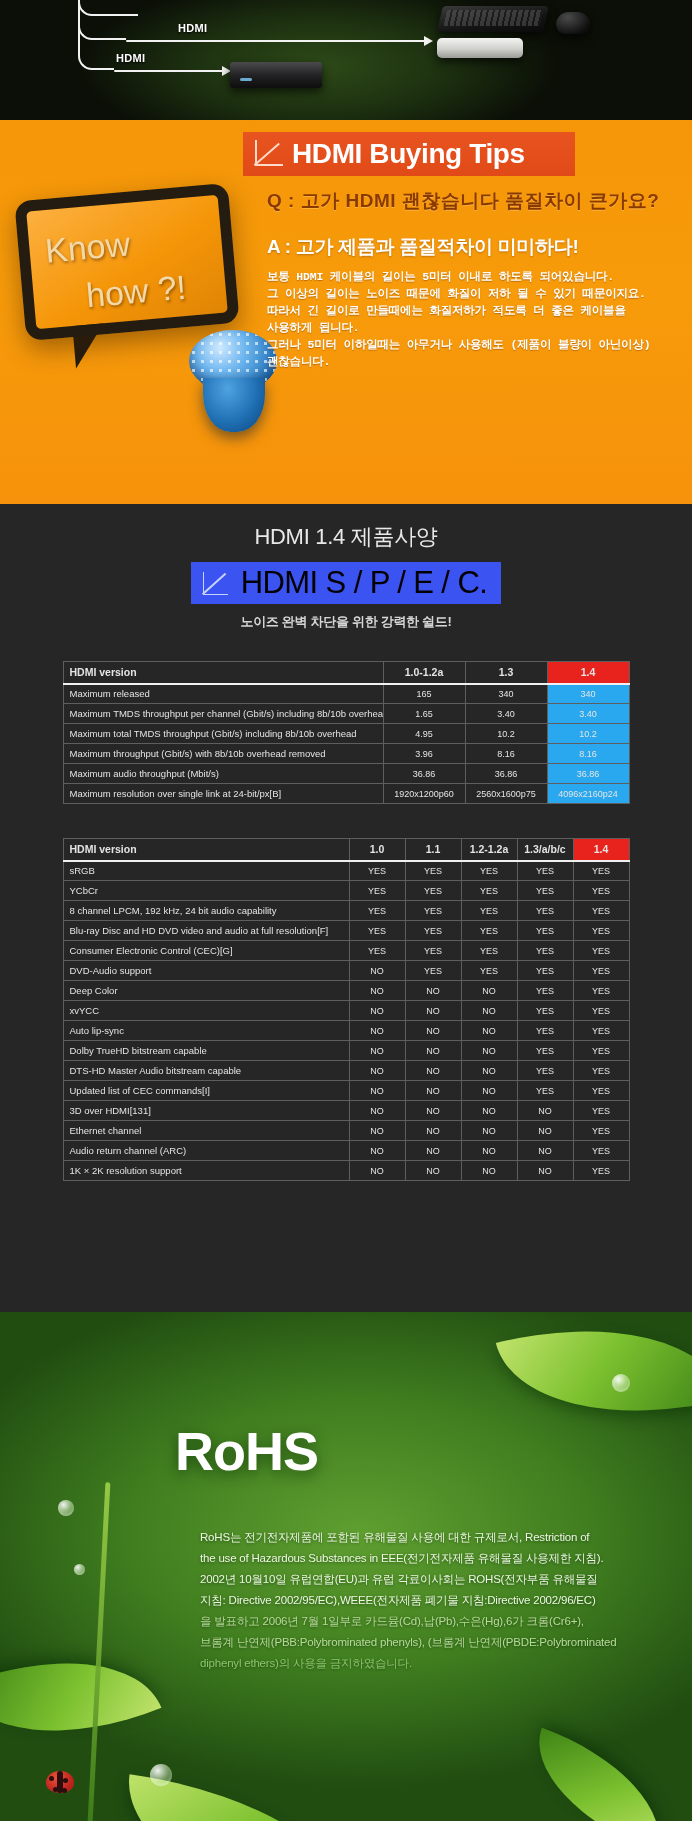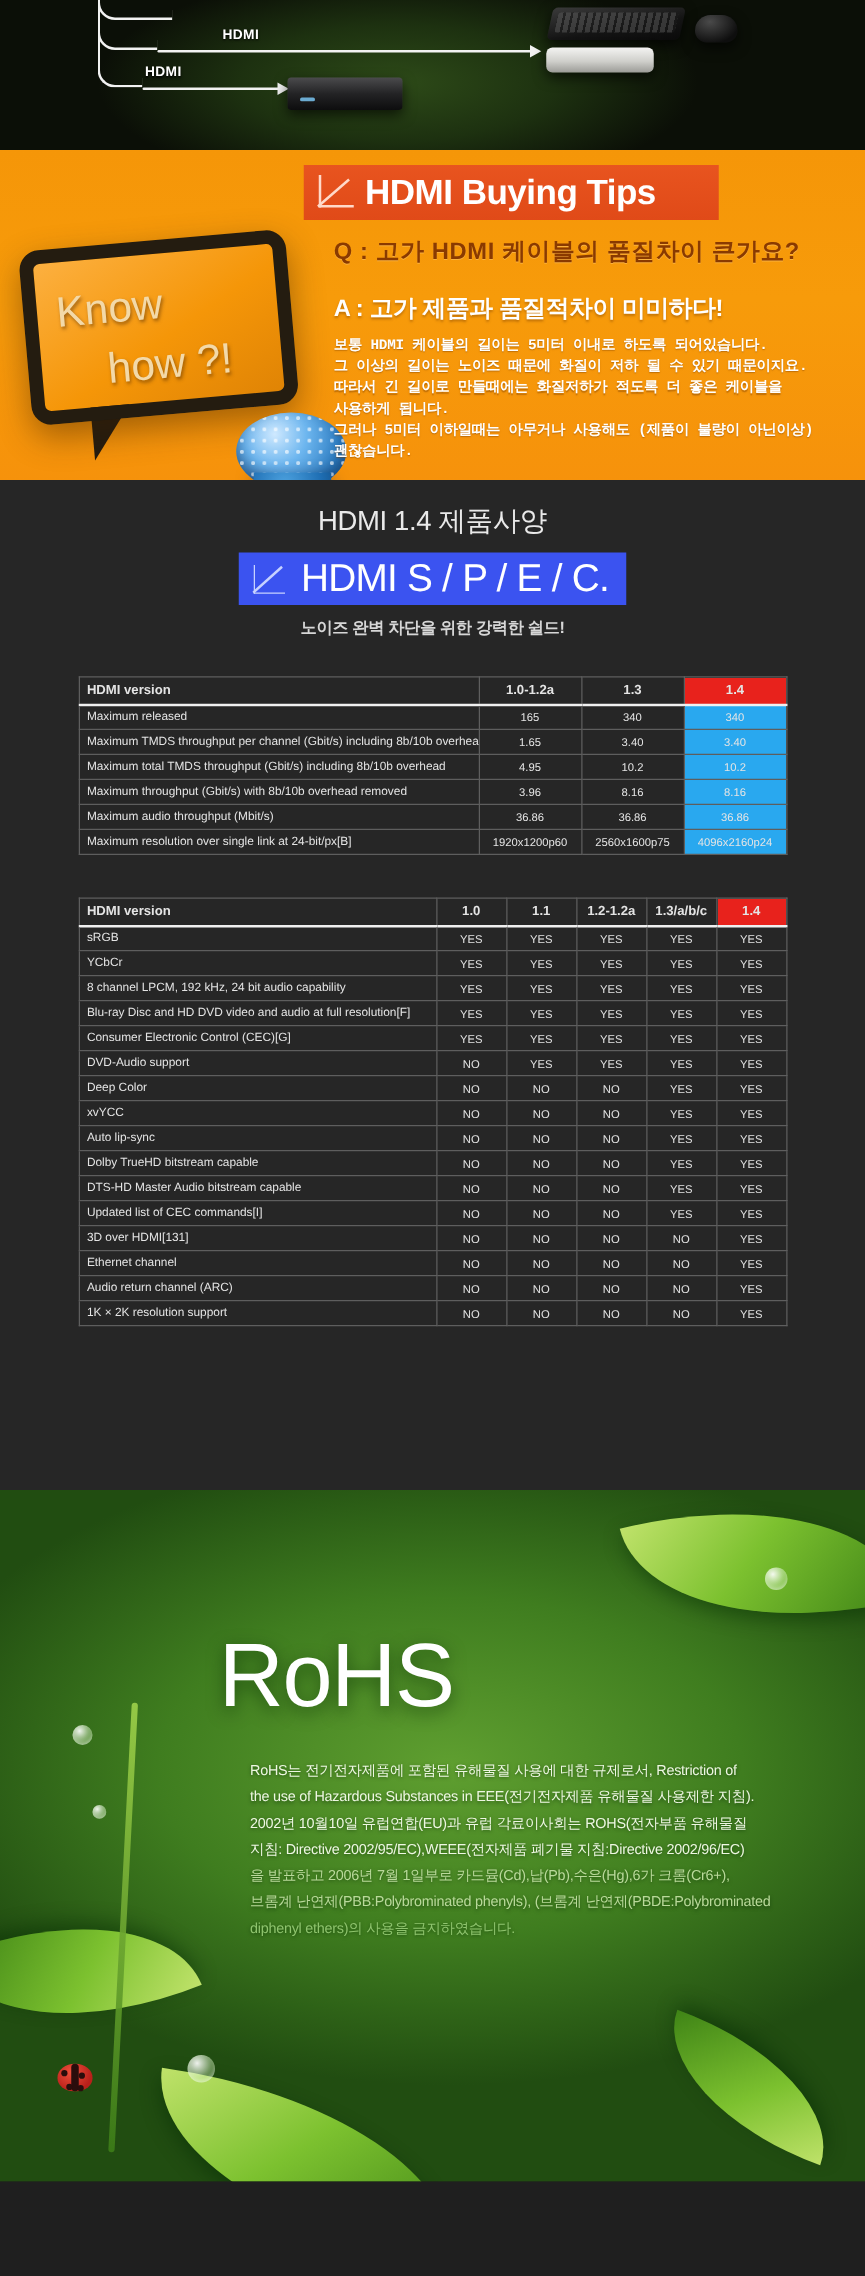--- a/index.html
+++ b/index.html
@@ -60,21 +60,21 @@
     background: linear-gradient(180deg,#4b4b4d 0%,#232325 50%,#0d0d0e 100%);
     border-radius: 3px;
   }
   .dev-box:before{
     content:""; position:absolute; left:10px; top:16px; width:12px; height:3px;
     background:#7fd0ff; border-radius:2px; opacity:.8;
   }
 
   
   .sec-tips {
-    position: relative; width: 692px; height: 264px;
+    position: relative; width: 692px; height: 384px;
     background: linear-gradient(180deg,#f59608 0%,#f79b0a 45%,#f6920b 100%);
     overflow: hidden;
   }
   .tips-title-bar {
     position: absolute; left: 243px; top: 12px; width: 332px; height: 44px;
     background: linear-gradient(180deg,#e8541f 0%,#e04a18 100%);
     display: flex; align-items: center;
   }
   .tips-title-icon {
     width: 34px; height: 30px; margin-left: 9px; position: relative; flex: 0 0 auto;
@@ -162,21 +162,21 @@
   .spec-banner-icon { width: 30px; height: 28px; position: relative; flex: 0 0 auto; }
   .spec-banner-icon:before {
     content: ""; position: absolute; left: 2px; bottom: 2px; width: 24px; height: 22px;
     border-left: 1.6px solid #c7d2ff; border-bottom: 1.6px solid #c7d2ff;
   }
   .spec-banner-icon:after {
     content: ""; position: absolute; left: 2px; bottom: 2px; width: 31px; height: 1.6px;
     background: #c7d2ff; transform-origin: left bottom; transform: rotate(-42deg);
   }
   .spec-banner-text {
-    color: #ffffff; font-size: 31px; font-weight: normal; letter-spacing: -.6px; white-space: nowrap;
+    color: #000000; font-size: 31px; font-weight: normal; letter-spacing: -.6px; white-space: nowrap;
   }
   .spec-sub {
     text-align: center; color: #d6d6d6; font-size: 13px; font-weight: bold;
     margin-top: 9px; letter-spacing: -.3px;
   }
 
   table.spec {
     border-collapse: collapse; width: 566px; margin: 0 auto; table-layout: fixed;
   }
   table.t1 { margin-top: 30px; }
@@ -231,21 +231,21 @@
   }
   .ladybug:before {
     content:""; position:absolute; left:11px; top:0; width:6px; height:22px; background:#2a0d0c; border-radius:3px;
   }
   .ladybug:after {
     content:""; position:absolute; left:3px; top:5px; width:5px; height:5px; background:#2a0d0c; border-radius:50%;
     box-shadow: 14px 2px 0 #2a0d0c, 4px 11px 0 #2a0d0c, 13px 12px 0 #2a0d0c;
   }
   .rohs-title {
     position: absolute; left: 175px; top: 108px;
-    font-size: 72px; color: #ffffff; font-weight: normal; letter-spacing: -1px;
+    font-size: 54px; color: #ffffff; font-weight: bold; letter-spacing: -1px;
     text-shadow: 0 4px 14px rgba(0,35,0,.55);
   }
   .rohs-body { position: absolute; left: 200px; top: 215px; width: 430px; }
   .rohs-line {
     color: #eef7e2; font-size: 11.5px; line-height: 21px; letter-spacing: -.2px;
     text-shadow: 0 1px 3px rgba(0,40,0,.55);
   }
   .rohs-line.dim { color: #b9d99a; }
   .rohs-line.dimmer { color: #8fc46e; }
 </style>
@@ -284,21 +284,21 @@
       <span class="bubble-t2">how ?!</span>
     </div>
 
     <div class="water-ball">
       <div class="wb-top"></div>
       <div class="wb-dots"></div>
       <div class="wb-flow"></div>
     </div>
 
     <div class="qa-block">
-      <div class="qa-q">Q : 고가 HDMI 케이블의 품질차이 큰가요?</div>
+      <div class="qa-q">Q : 고가 HDMI 괜찮습니다 품질차이 큰가요?</div>
       <div class="qa-a">A : 고가 제품과 품질적차이 미미하다!</div>
       <div class="qa-body">
         <div class="qa-line">보통 HDMI 케이블의 길이는 5미터 이내로 하도록 되어있습니다.</div>
         <div class="qa-line">그 이상의 길이는 노이즈 때문에 화질이 저하 될 수 있기 때문이지요.</div>
         <div class="qa-line">따라서 긴 길이로 만들때에는 화질저하가 적도록 더 좋은 케이블을</div>
         <div class="qa-line">사용하게 됩니다.</div>
         <div class="qa-line">그러나 5미터 이하일때는 아무거나 사용해도 (제품이 불량이 아닌이상)</div>
         <div class="qa-line">괜찮습니다.</div>
       </div>
     </div>

